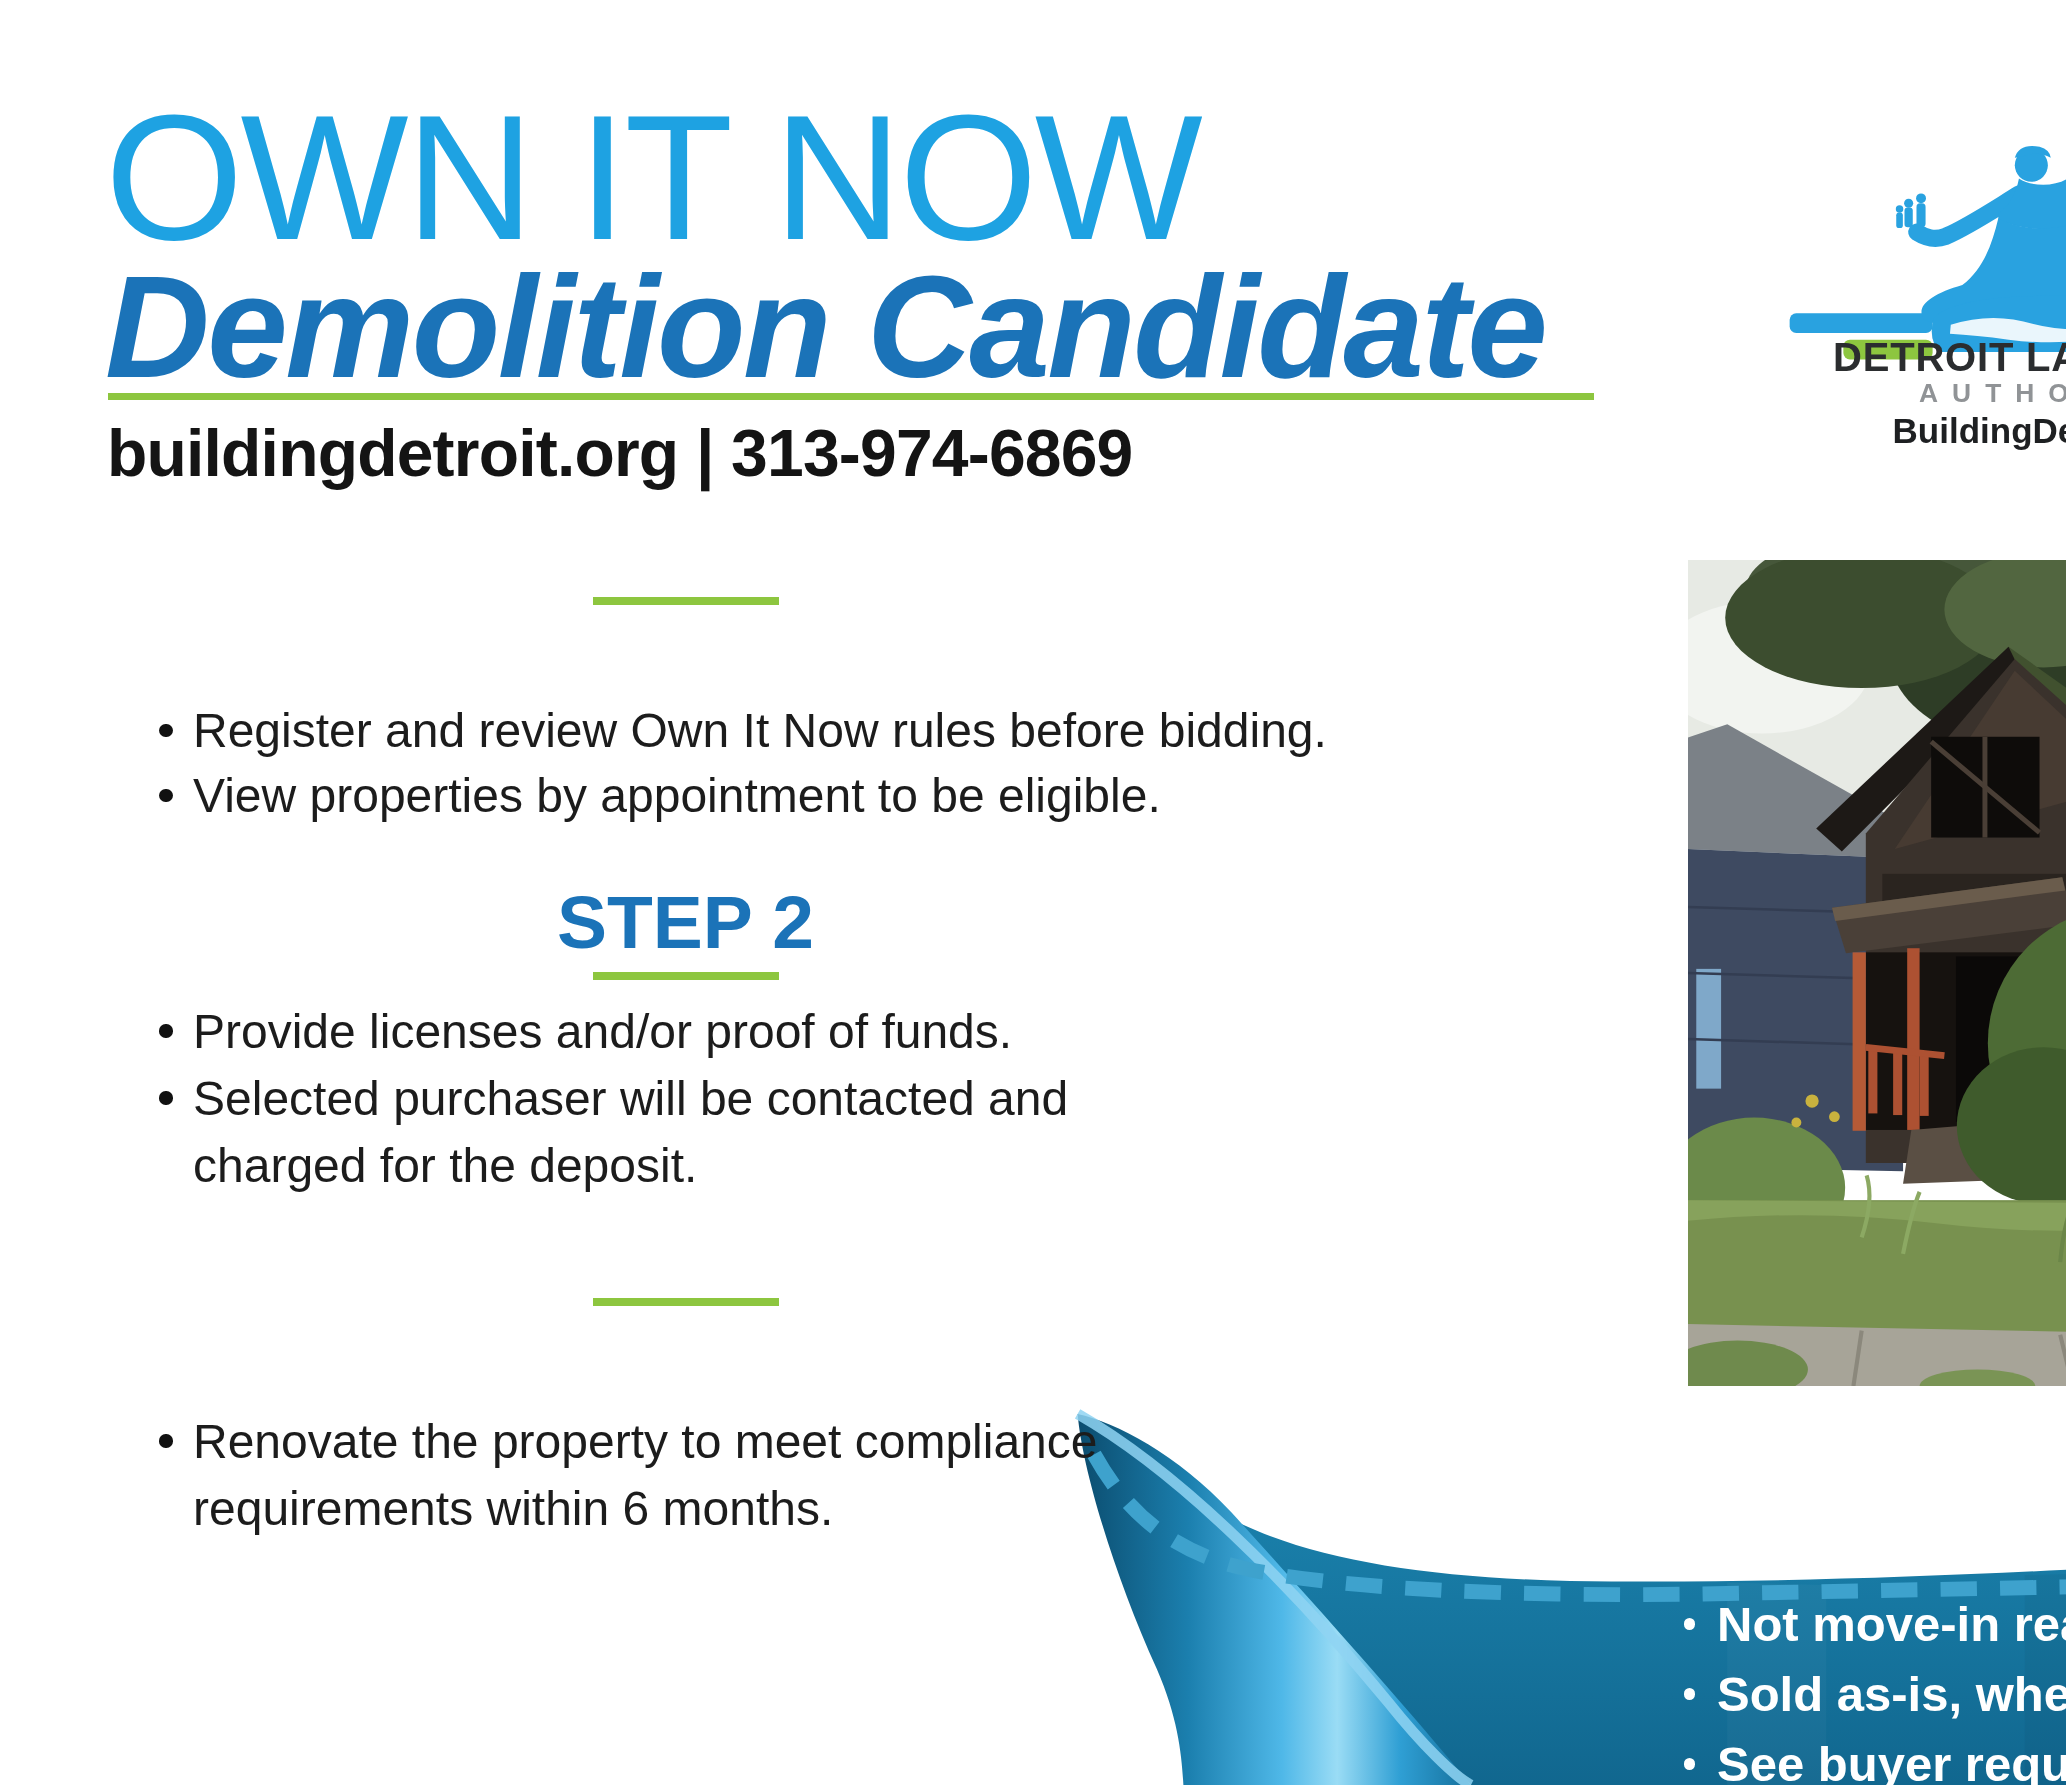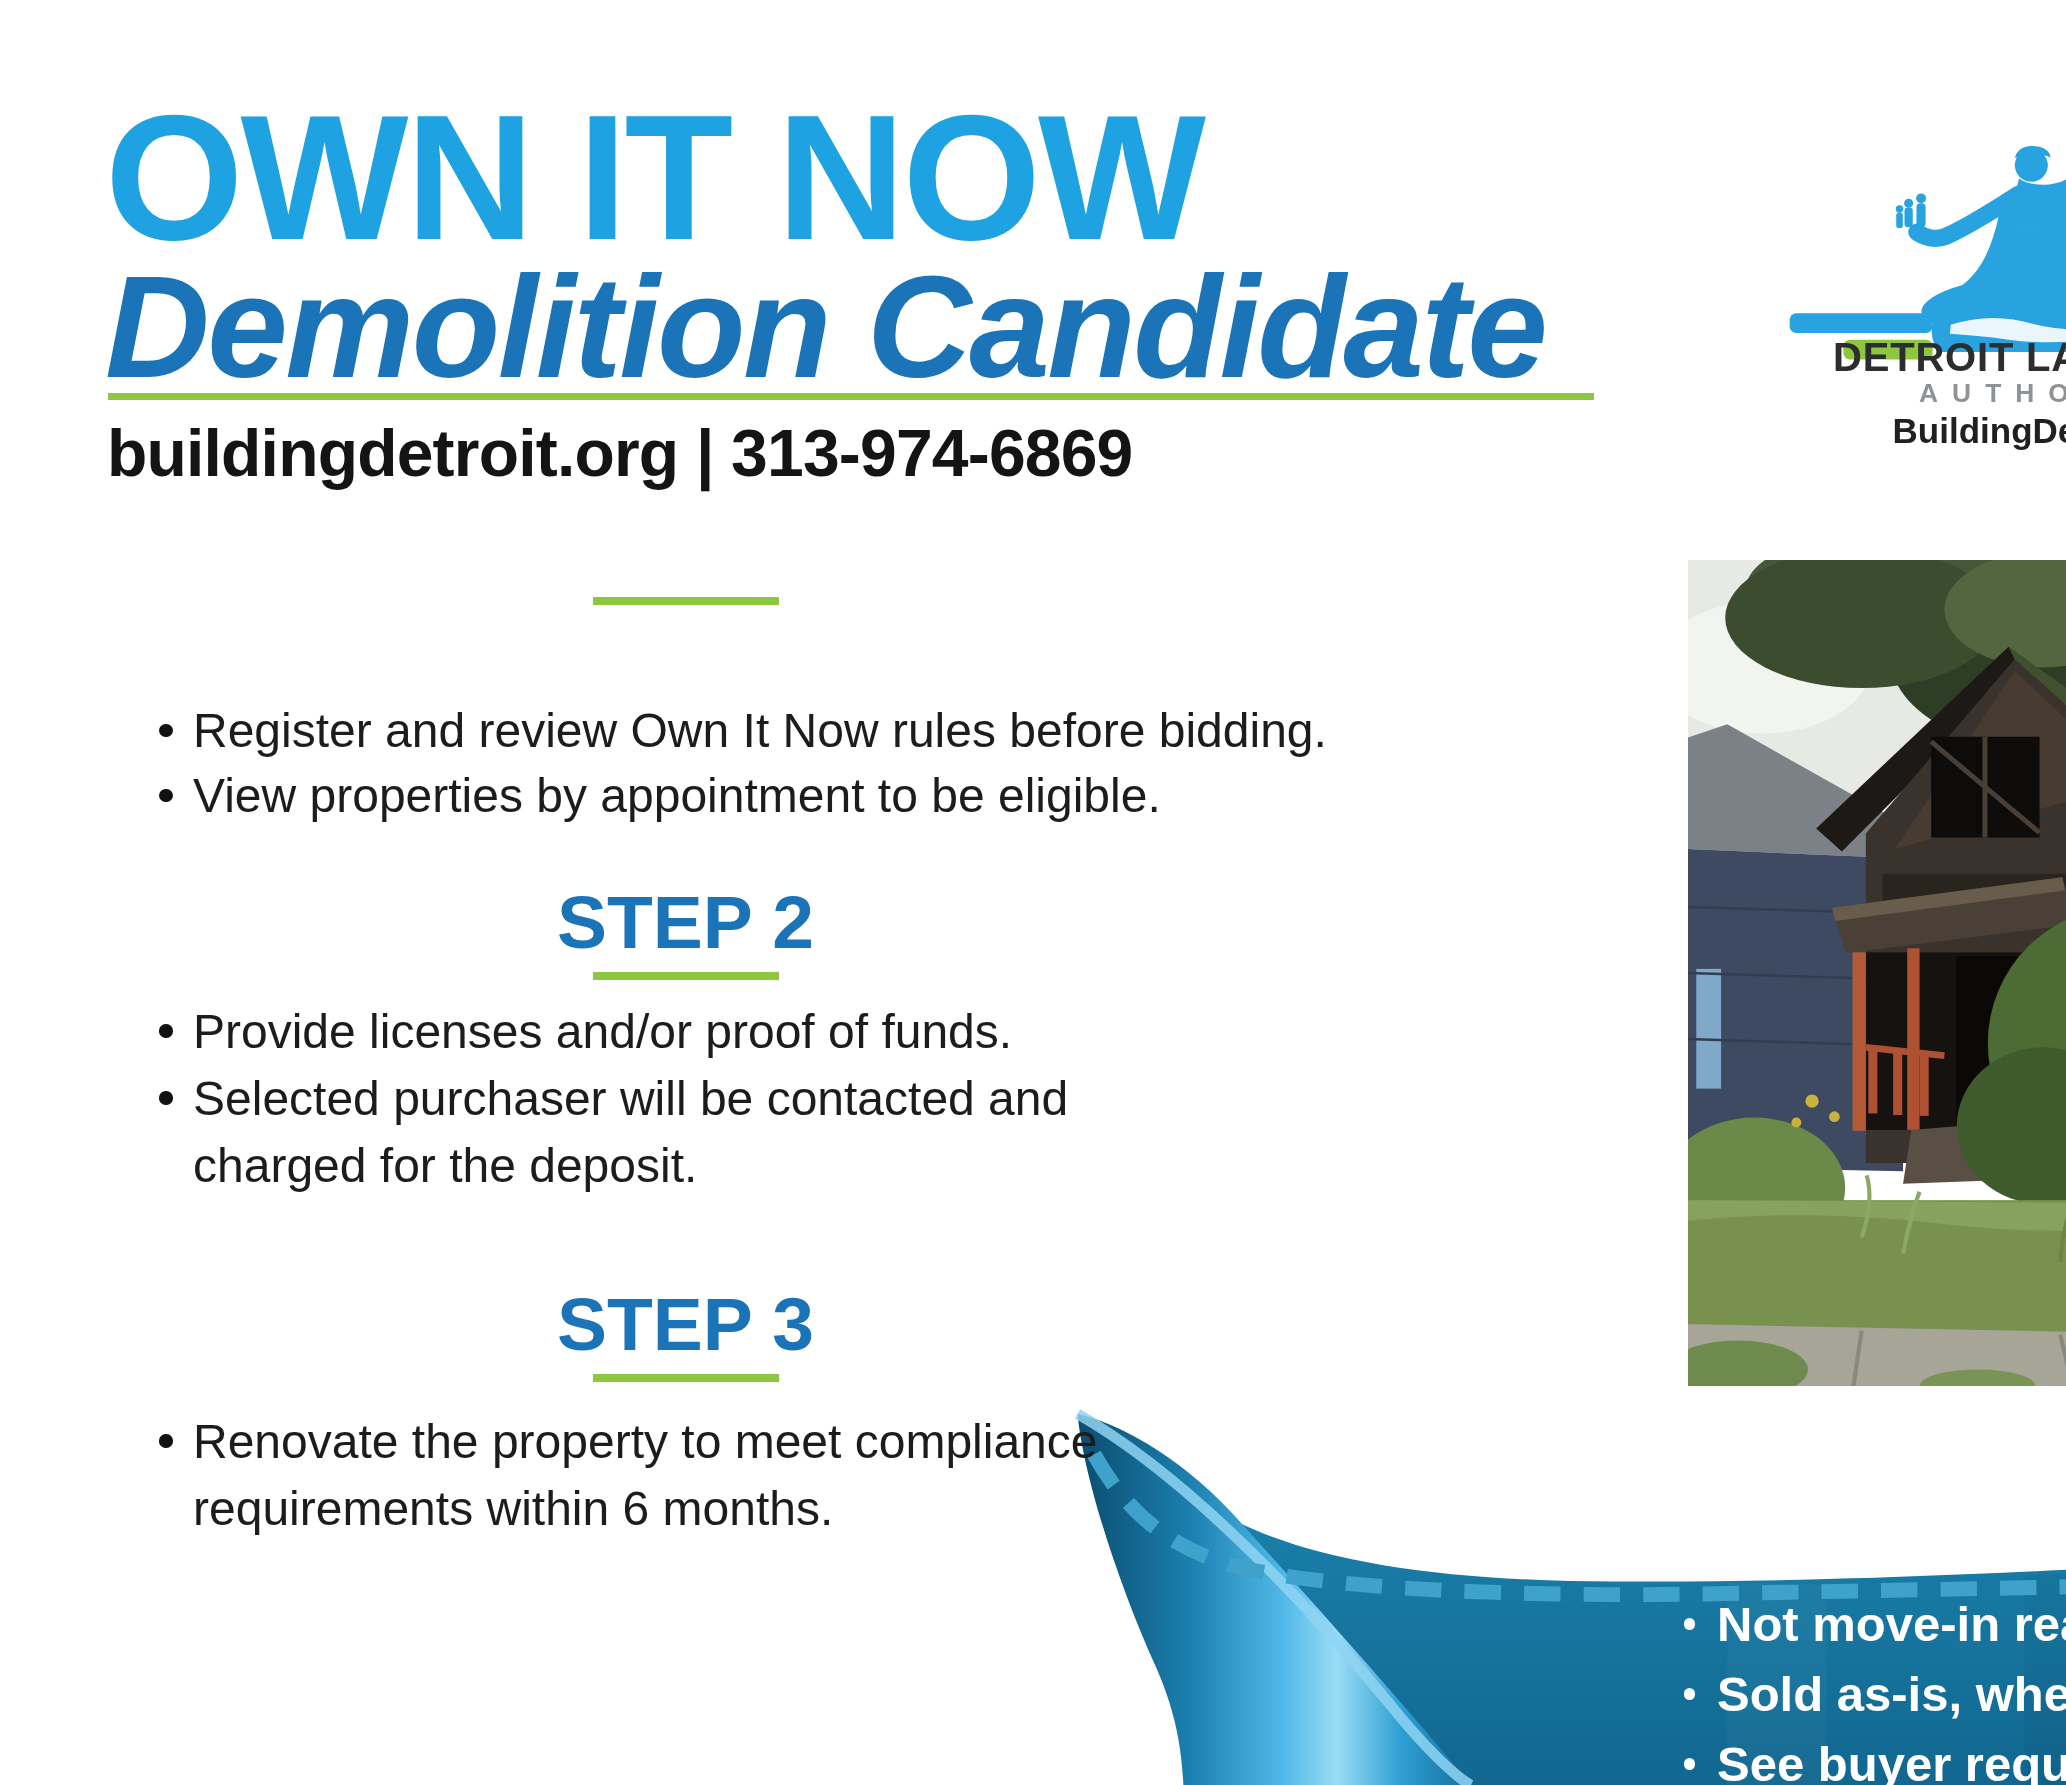--- a/index.html
+++ b/index.html
@@ -6,21 +6,21 @@
   body{
     width:2380px;height:1785px;position:relative;overflow:hidden;
     background:#ffffff;
     font-family:"Liberation Sans",sans-serif;
   }
   .abs{position:absolute;}
 
   
   #title1{
     left:105px;top:93px;
-    font-size:178px;line-height:169px;font-weight:700;
+    font-size:178px;line-height:169px;font-weight:400;
     letter-spacing:-2.9px;color:#1ea2e2;white-space:nowrap;
   }
   #title2{
     left:105px;top:253px;
     font-size:145px;line-height:149px;font-weight:800;font-style:italic;
     letter-spacing:-2.5px;color:#1b73b8;white-space:nowrap;
   }
   #title-divider{
     left:108px;top:393px;width:1486px;height:7px;background:#8dc63f;
   }
@@ -245,21 +245,20 @@
 <div class="abs z2 step-head" id="step2-head">
   <h3>STEP 2</h3>
   <span class="step-underline"></span>
 </div>
 <ul class="abs z2 bullets" id="list2">
     <li>Provide licenses and/or proof of funds.</li>
     <li>Selected purchaser will be contacted and charged for the deposit.</li>
   </ul>
 
 <div class="abs z2 step-head" id="step3-head">
-  <h3>STEP 3</h3>
   <span class="step-underline"></span>
 </div>
 <ul class="abs z2 bullets" id="list3">
     <li>Renovate the property to meet compliance requirements within 6 months.</li>
   </ul>
 
 <svg class="abs" id="ribbon-svg" viewBox="0 0 5760 4320" preserveAspectRatio="none">
   <defs>
     <linearGradient id="foldGrad" x1="0" y1="0" x2="1" y2="0">
       <stop offset="0" stop-color="#0b4c6e"></stop>

